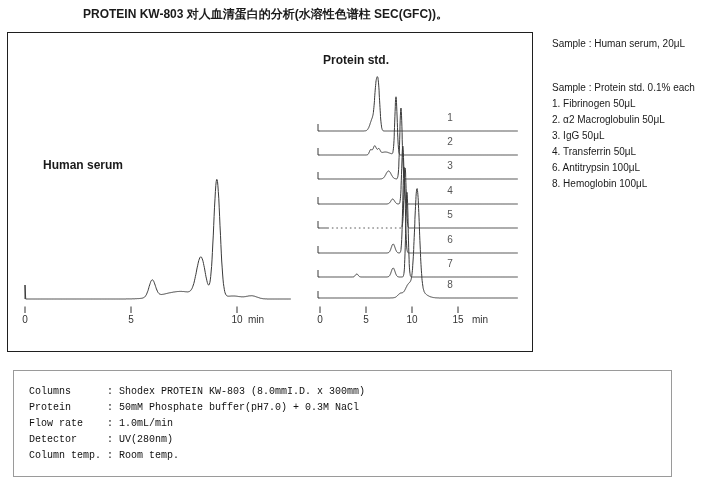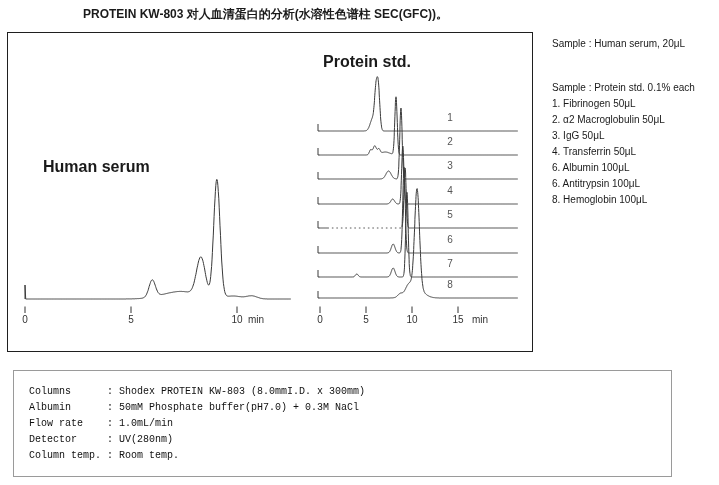--- a/index.html
+++ b/index.html
@@ -9,21 +9,21 @@
   }
   .page-title{
     position:absolute;left:83px;top:6px;font-size:12px;font-weight:600;
     white-space:nowrap;letter-spacing:0;
   }
   .figure-box{
     position:absolute;left:7px;top:32px;width:524px;height:318px;
     border:1px solid #1f1f1f;background:#ffffff;
   }
   .figure-box svg{position:absolute;left:0;top:0;}
-  .chart-label{position:absolute;font-size:16px;font-weight:600;white-space:nowrap;}
+  .chart-label{position:absolute;font-size:12px;font-weight:600;white-space:nowrap;}
   .label-serum{left:35px;top:125px;}
   .label-std{left:315px;top:20px;}
   svg text{font-family:"Liberation Sans",sans-serif;}
   .tick-label{font-size:10px;fill:#333;}
   .unit-label{font-size:10px;fill:#333;}
   .trace-num{font-size:10px;fill:#555;}
   .side-panel{
     position:absolute;left:552px;top:36px;width:165px;
     font-size:10px;line-height:16px;white-space:nowrap;
   }
@@ -85,24 +85,23 @@
   <div class="chart-label label-std">Protein std.</div>
 </div>
 
 <div class="side-panel">
   <div>Sample : Human serum, 20μL</div>
   <div class="side-group2">Sample : Protein std. 0.1% each</div>
   <div>1. Fibrinogen 50μL</div>
   <div>2. α2 Macroglobulin 50μL</div>
   <div>3. IgG 50μL</div>
   <div>4. Transferrin 50μL</div>
-  <div>6. Albumin 100μL</div>
   <div>6. Antitrypsin 100μL</div>
   <div>8. Hemoglobin 100μL</div>
 </div>
 
 <div class="spec-box">
   <div class="spec-row"><span class="spec-label">Columns</span><span>:</span> <span>Shodex PROTEIN KW-803 (8.0mmI.D. x 300mm)</span></div>
-  <div class="spec-row"><span class="spec-label">Albumin</span><span>:</span> <span>50mM Phosphate buffer(pH7.0) + 0.3M NaCl</span></div>
+  <div class="spec-row"><span class="spec-label">Protein</span><span>:</span> <span>50mM Phosphate buffer(pH7.0) + 0.3M NaCl</span></div>
   <div class="spec-row"><span class="spec-label">Flow rate</span><span>:</span> <span>1.0mL/min</span></div>
   <div class="spec-row"><span class="spec-label">Detector</span><span>:</span> <span>UV(280nm)</span></div>
   <div class="spec-row"><span class="spec-label">Column temp.</span><span>:</span> <span>Room temp.</span></div>
 </div>
 
 </body></html>

